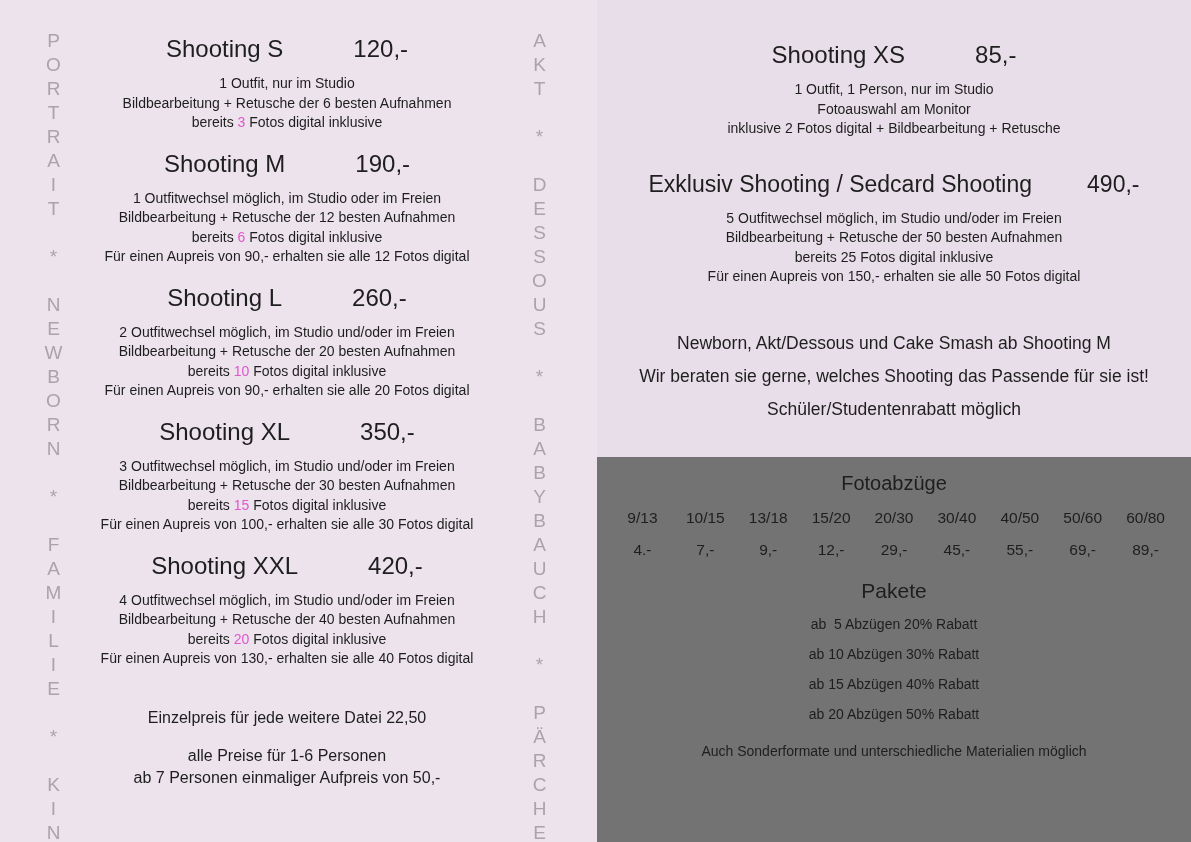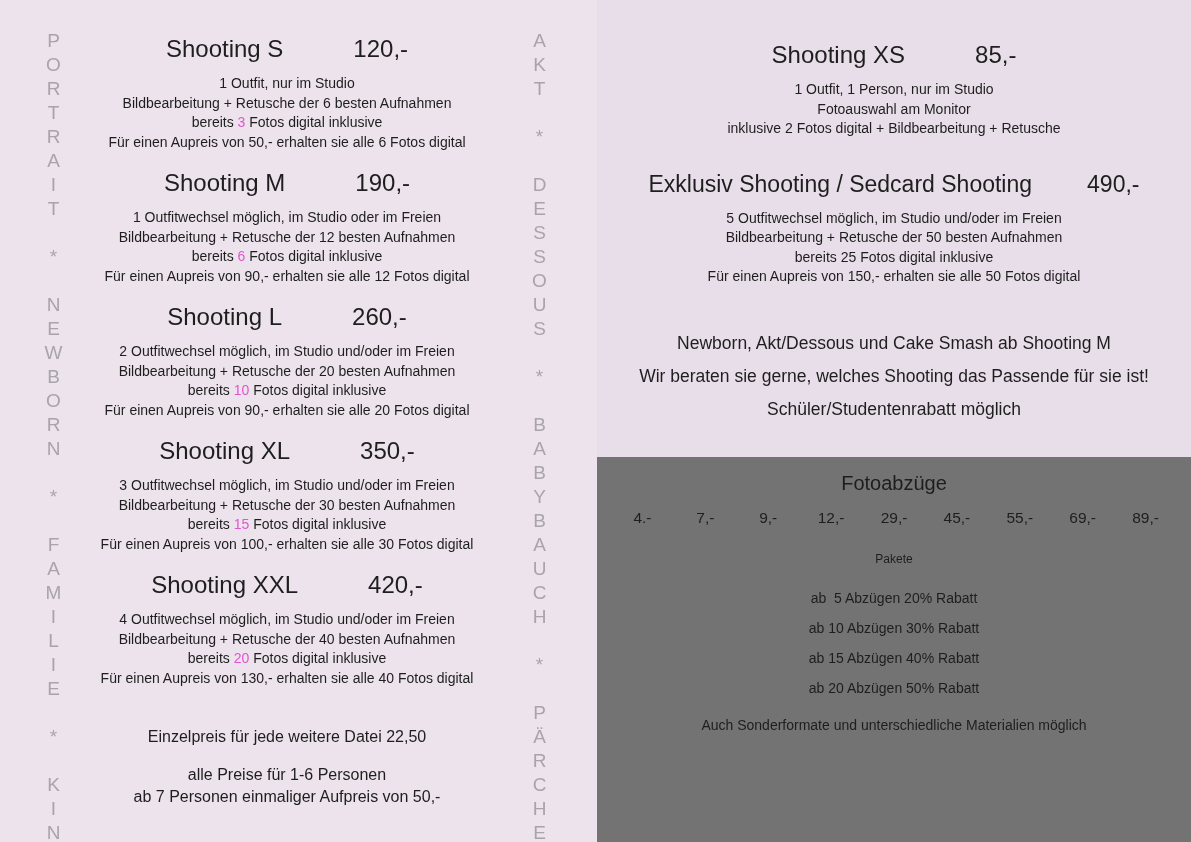--- a/index.html
+++ b/index.html
@@ -62,21 +62,21 @@
 
   .info-lines { font-size:17.5px; line-height:33px;margin-top:40px; }
   .info-lines p { white-space:nowrap; }
 
   .prints-content { padding:12px 14px 0 14px; text-align:center; }
   .prints-title { font-size:20px; line-height:28px; margin-bottom:10px; font-weight:500; }
   .prints-row { display:flex; }
   .prints-row > div { flex:1; text-align:center; }
   .sizes-row { font-size:15.5px; line-height:22px; margin-bottom:10px; }
   .prices-row { font-size:15.5px; line-height:22px; margin-bottom:18px; }
-  .pakete-title { font-size:12px; line-height:24px; margin-bottom:12px;text-align:center; }
+  .pakete-title { font-size:21px; line-height:24px; margin-bottom:6px;text-align:center; }
   .pakete-subtitle { font-size:16px; line-height:22px; margin-bottom:16px; }
   .discount-line { font-size:14px; line-height:30px; white-space:pre-wrap; }
   .prints-footer { font-size:14px; line-height:20px; margin-top:12px; white-space:nowrap; }
 </style>
 </head>
 <body>
 
 <div class="left-page">
   <div class="margin-text left-side">PORTRAIT * NEWBORN * FAMILIE * KINDER</div>
   <div class="margin-text mid-side">AKT * DESSOUS * BABYBAUCH * PÄRCHEN</div>
@@ -84,21 +84,20 @@
   <div class="left-content">
 
     <section class="pkg">
       <div class="pkg-title">
         <span>Shooting S</span>
         <span>120,-</span>
       </div>
       <p class="pkg-line">1 Outfit, nur im Studio</p>
       <p class="pkg-line">Bildbearbeitung + Retusche der 6 besten Aufnahmen</p>
       <p class="pkg-line"><span>bereits </span><span class="accent">3</span><span> Fotos digital inklusive</span></p>
-      <p class="pkg-line">Für einen Aupreis von 50,- erhalten sie alle 6 Fotos digital</p>
     </section>
 
     <section class="pkg">
       <div class="pkg-title">
         <span>Shooting M</span>
         <span>190,-</span>
       </div>
       <p class="pkg-line">1 Outfitwechsel möglich, im Studio oder im Freien</p>
       <p class="pkg-line">Bildbearbeitung + Retusche der 12 besten Aufnahmen</p>
       <p class="pkg-line"><span>bereits </span><span class="accent">6</span><span> Fotos digital inklusive</span></p>
@@ -177,20 +176,31 @@
       <p>Schüler/Studentenrabatt möglich</p>
     </div>
 
   </div>
 </div>
 
 <div class="prints-panel">
   <div class="prints-content">
     <div class="prints-title">Fotoabzüge</div>
 
+    <div class="prints-row sizes-row">
+      <div>9/13</div>
+      <div>10/15</div>
+      <div>13/18</div>
+      <div>15/20</div>
+      <div>20/30</div>
+      <div>30/40</div>
+      <div>40/50</div>
+      <div>50/60</div>
+      <div>60/80</div>
+    </div>
 
     <div class="prints-row prices-row">
       <div>4.-</div>
       <div>7,-</div>
       <div>9,-</div>
       <div>12,-</div>
       <div>29,-</div>
       <div>45,-</div>
       <div>55,-</div>
       <div>69,-</div>

